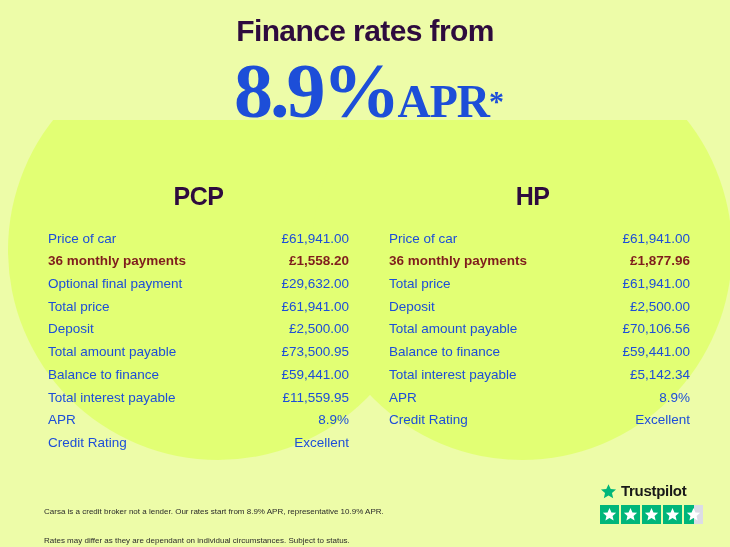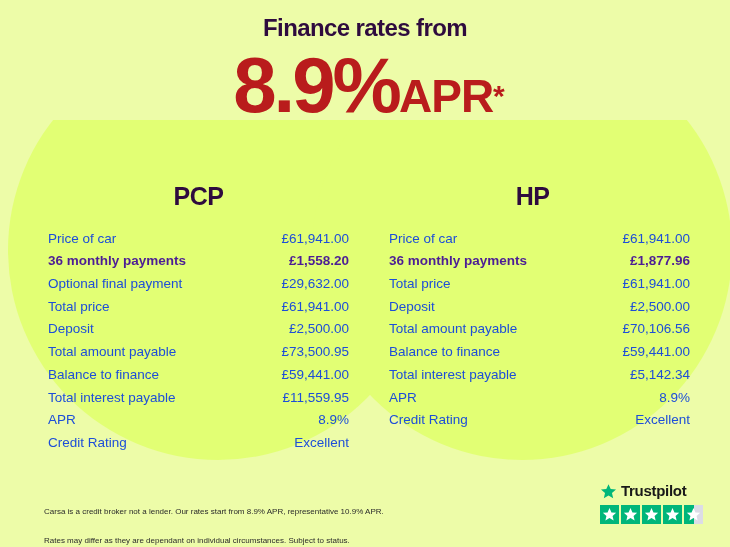--- a/index.html
+++ b/index.html
@@ -64,32 +64,33 @@
   }
 
   .headline-block {
     position: absolute;
     left: 0;
     top: 16px;
     width: 730px;
     text-align: center;
   }
   .headline-small {
-    font-size: 24px;
+    font-size: 30px;
     font-weight: 700;
     color: #2e0b3e;
     letter-spacing: -0.6px;
     line-height: 1.0;
     margin: 0;
   }
   .headline-big {
     margin: 6px 0 0 8px;
     line-height: 1.0;
     white-space: nowrap;
-    color: #b91c1c;
+    color: #1d4ed8;
+    font-family: Liberation Serif, serif;
   }
   .headline-rate {
     font-size: 78px;
     font-weight: 700;
     letter-spacing: -3px;
     vertical-align: baseline;
   }
   .headline-apr {
     font-size: 46px;
     font-weight: 700;
@@ -135,21 +136,21 @@
     font-size: 13.5px;
     color: #1d4ed8;
     padding: 3.6px 0;
     line-height: 1.15;
     white-space: nowrap;
   }
   .rate-table td.label { text-align: left; }
   .rate-table td.value { text-align: right; }
   .rate-table tr.highlight td {
     font-weight: 700;
-    color: #4c1d95;
+    color: #7f1d1d;
   }
 
   
   .disclaimer {
     position: absolute;
     left: 28px;
     top: 489px;
     width: 470px;
     font-size: 8px;
     line-height: 1.65;

